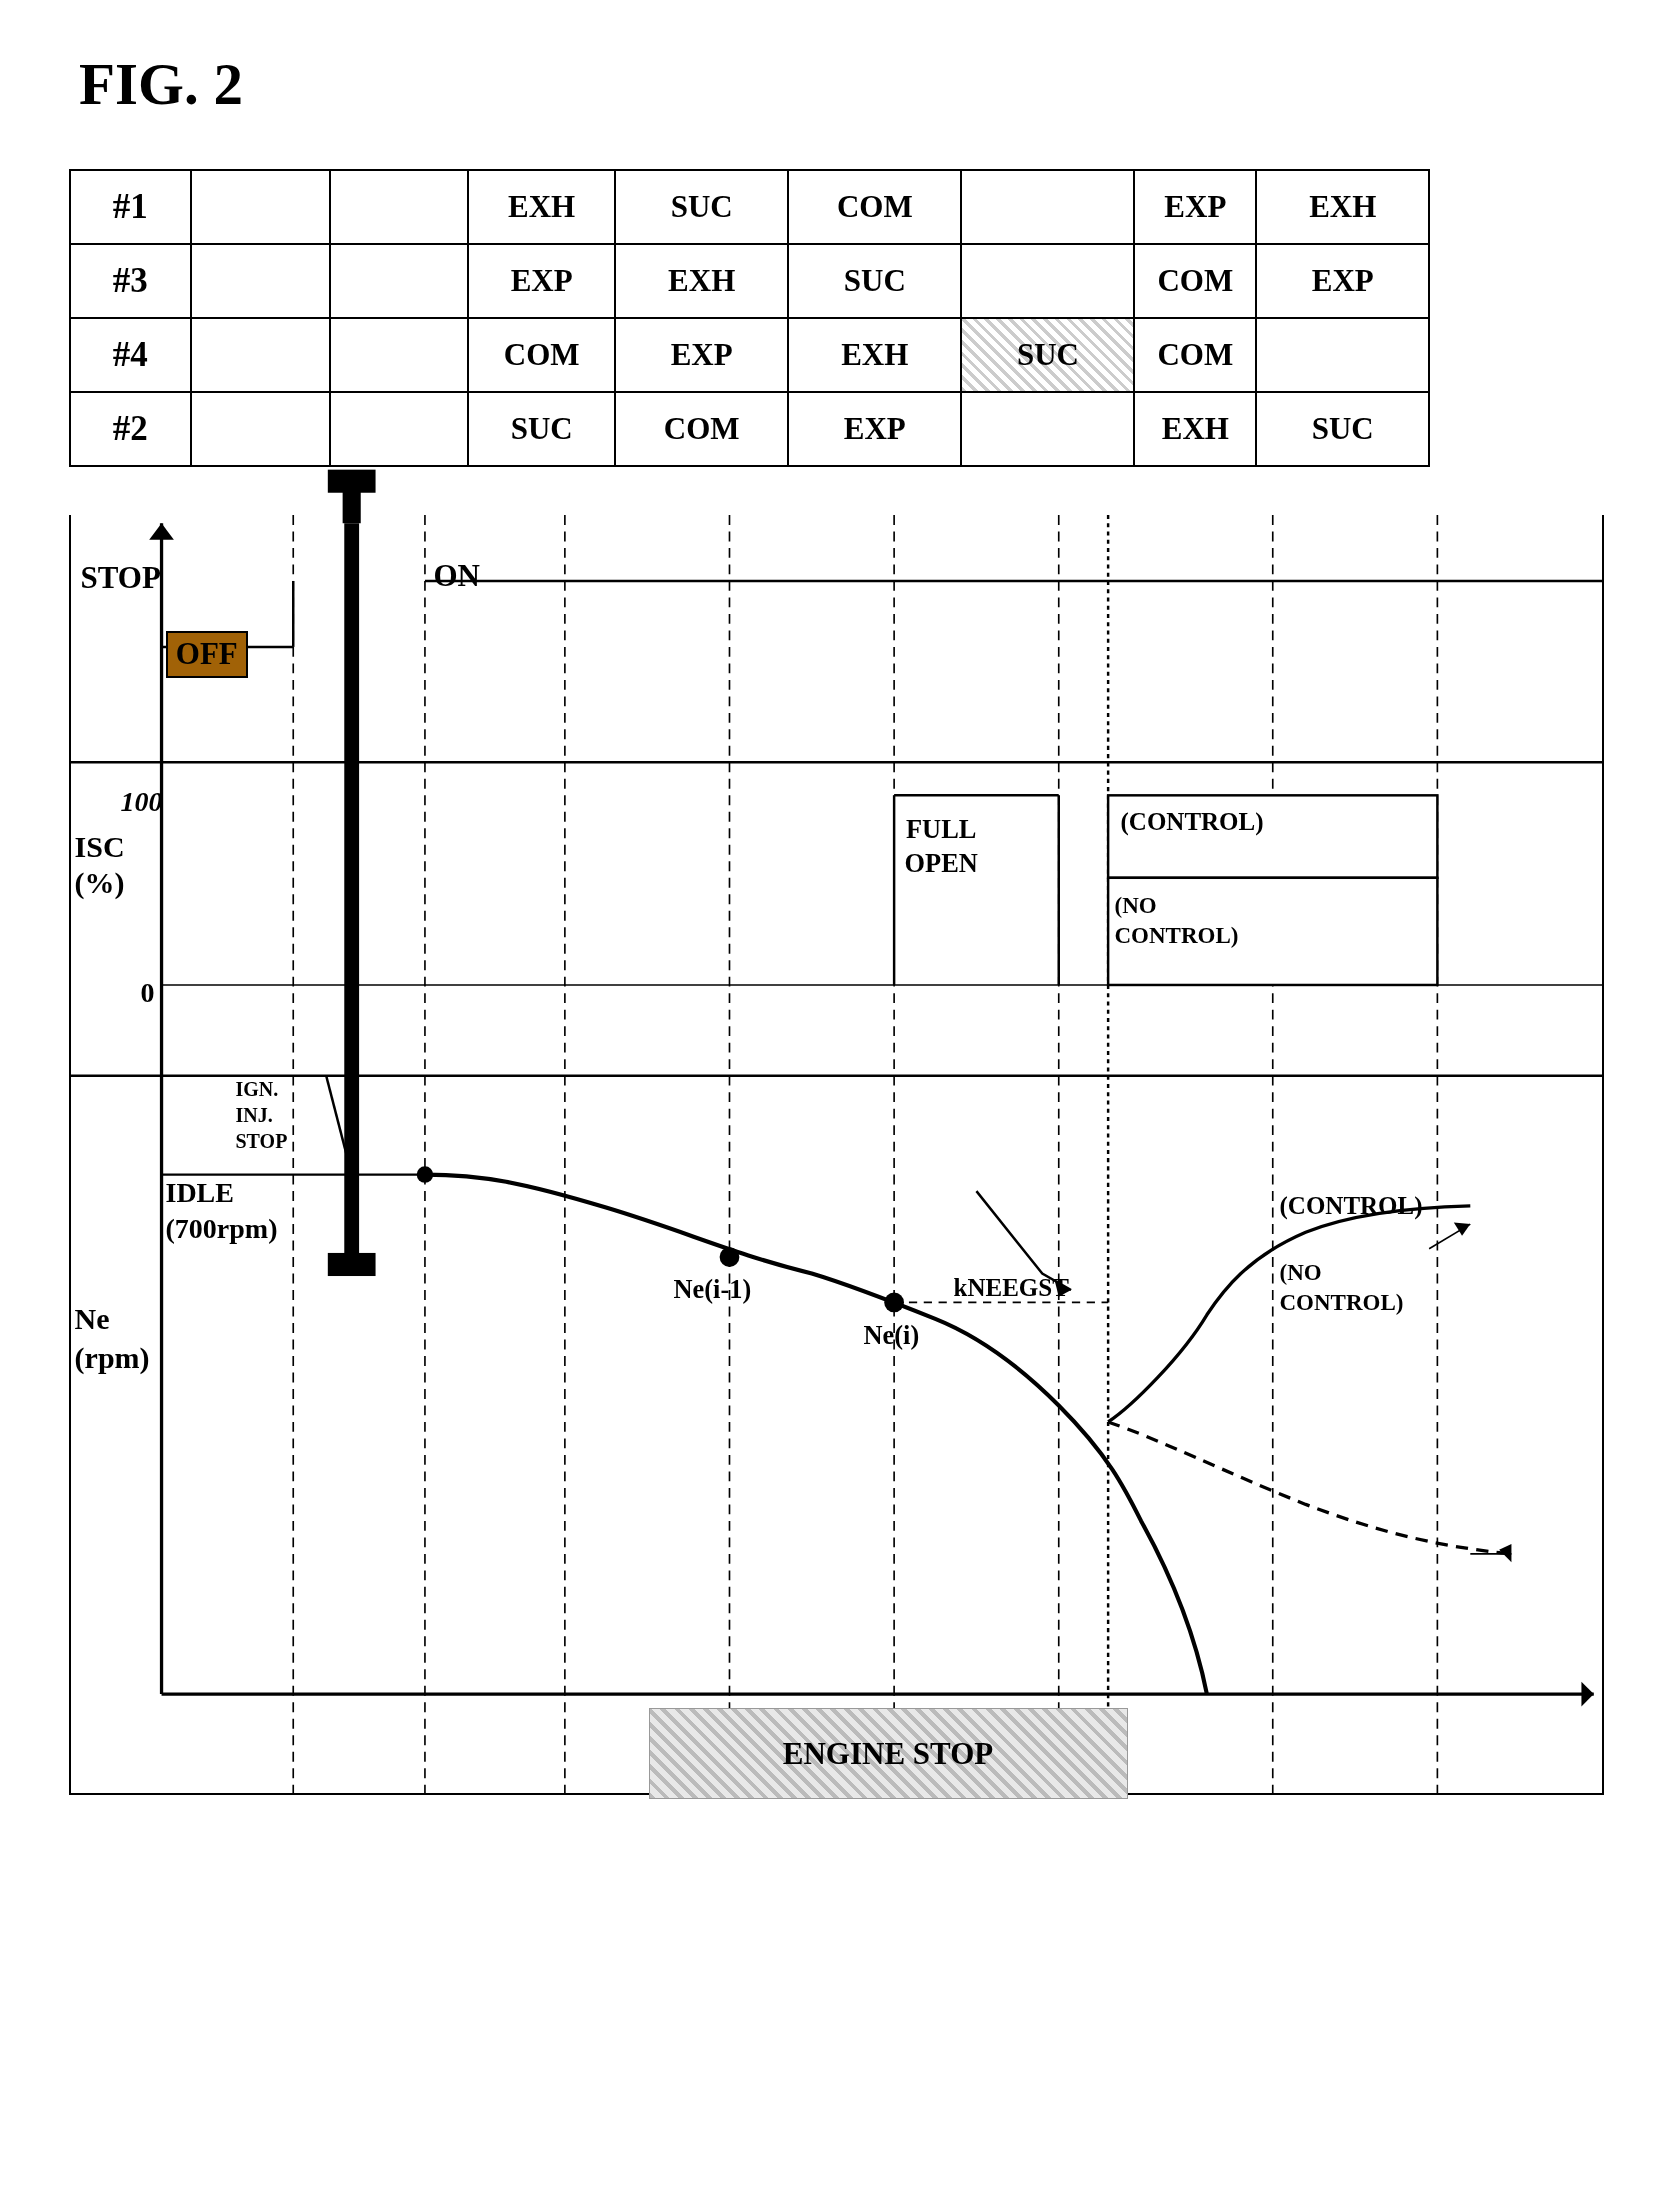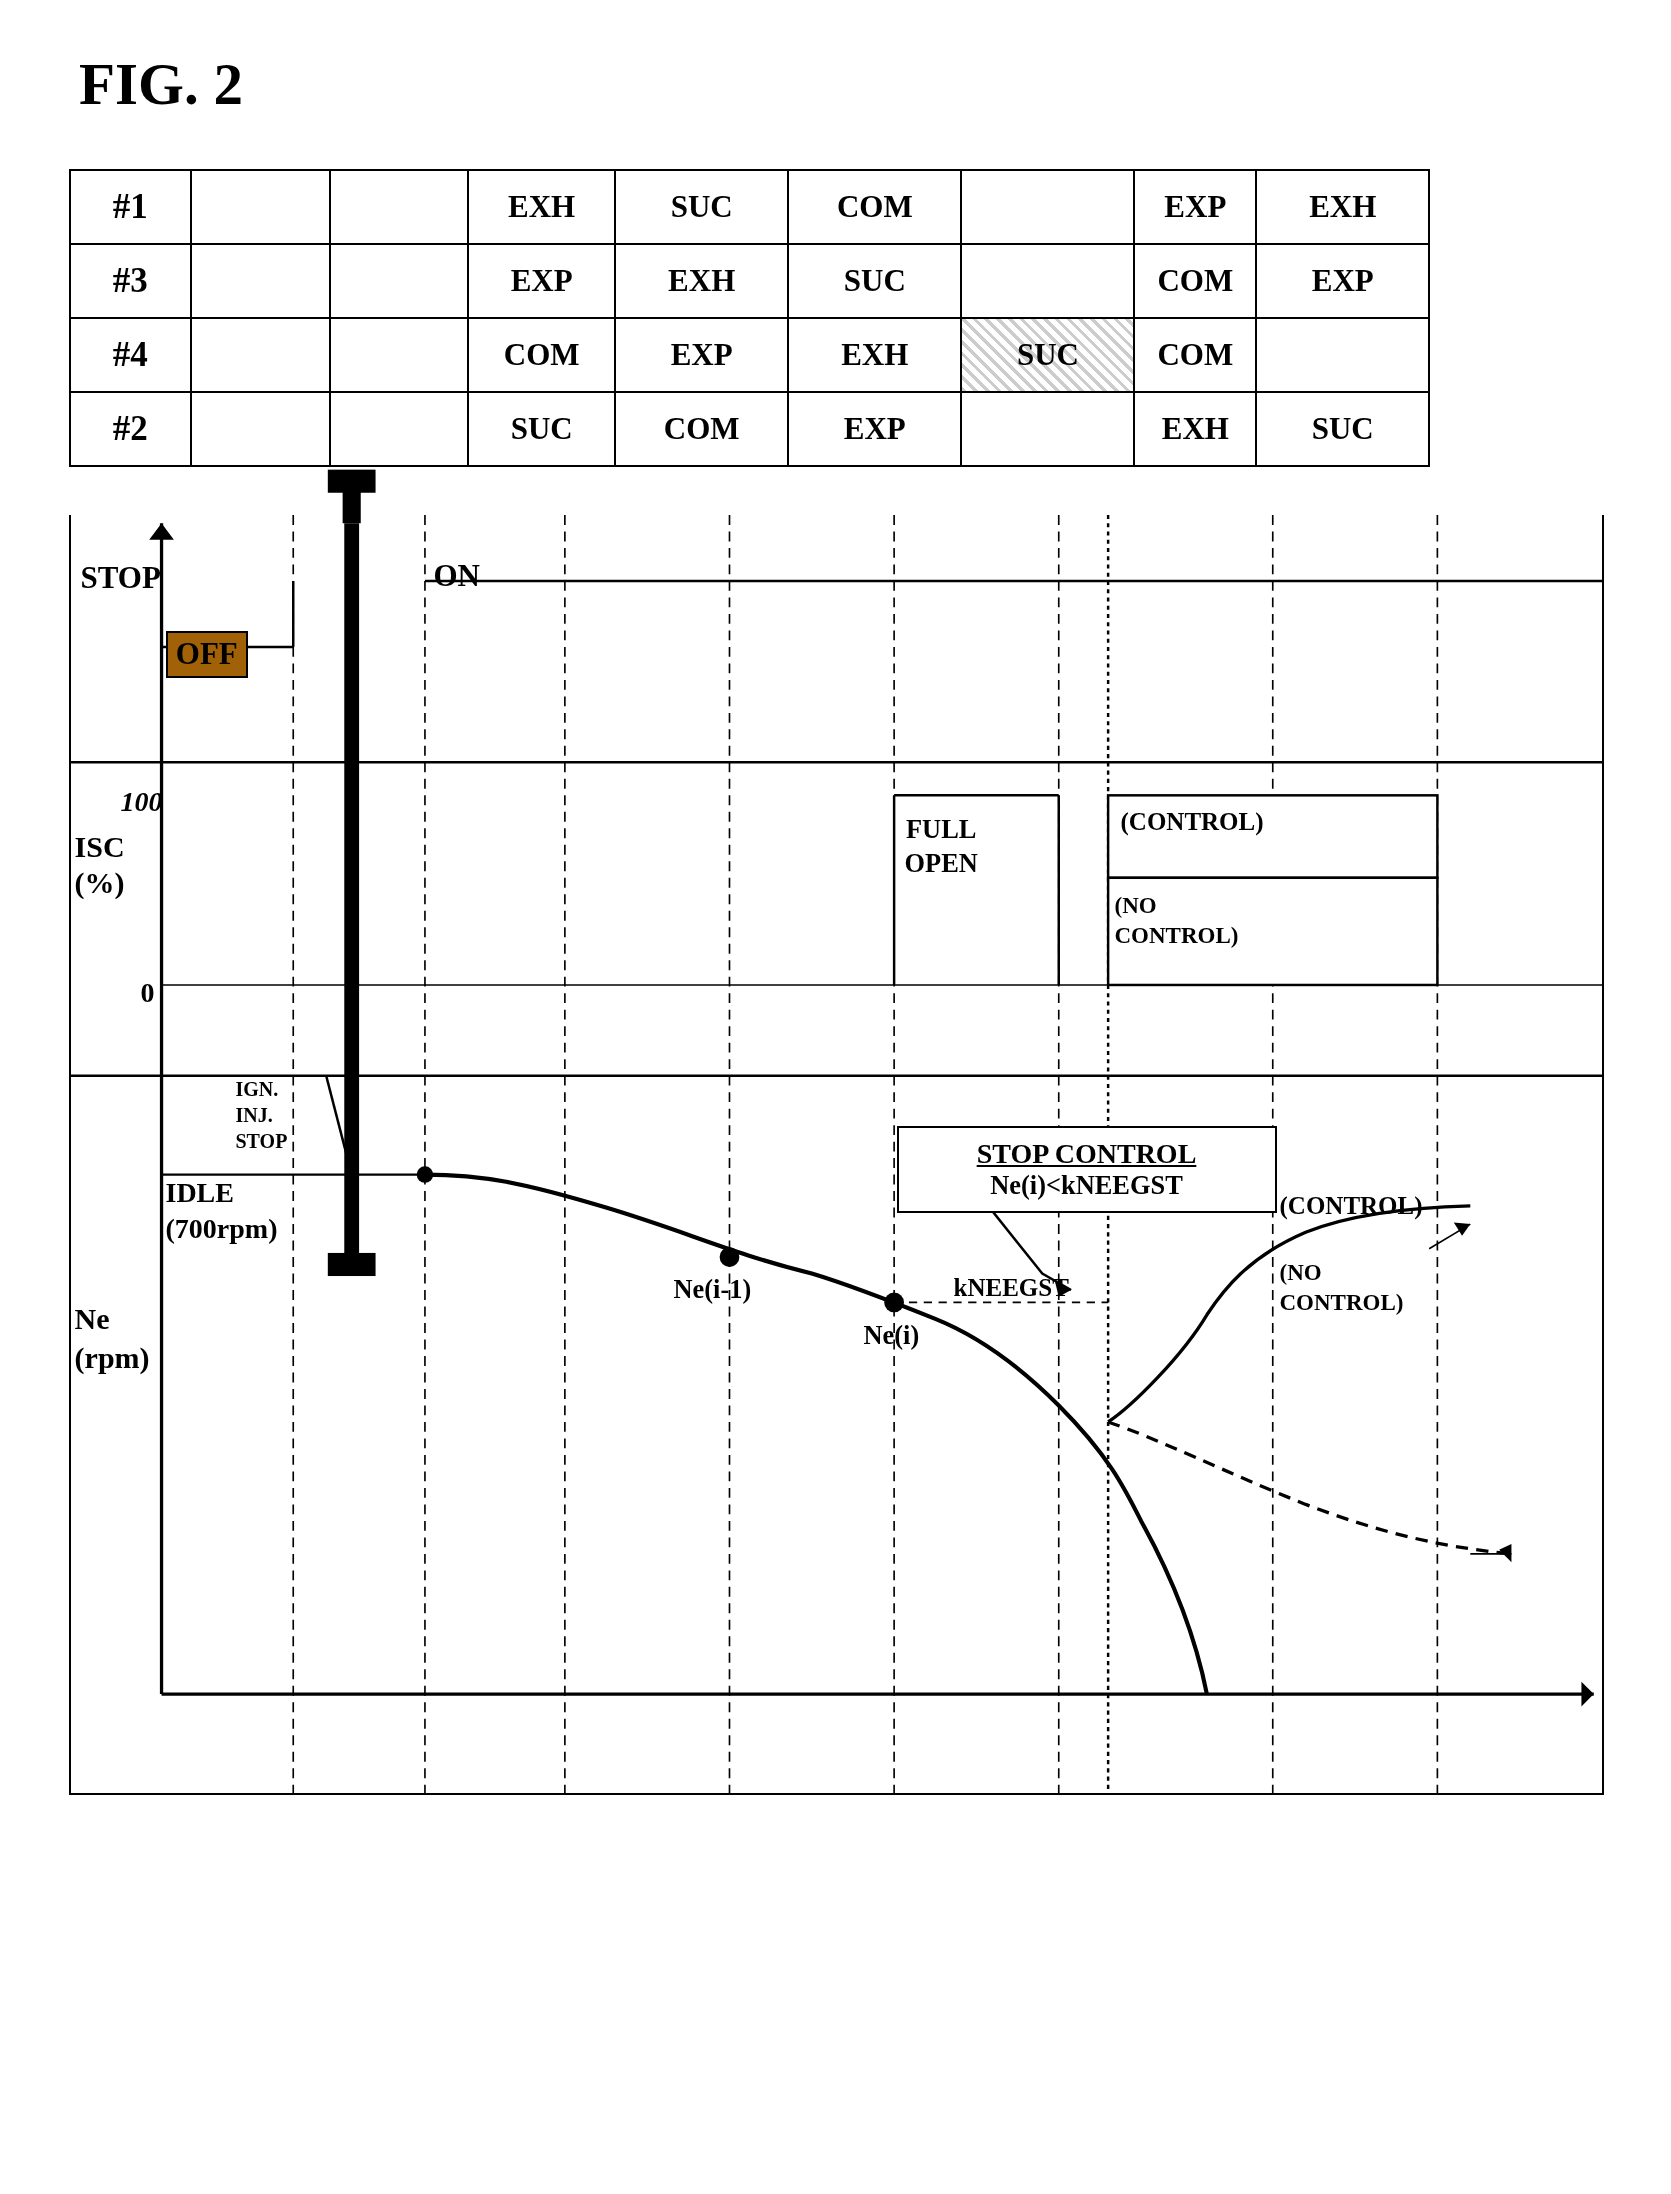--- a/index.html
+++ b/index.html
@@ -274,37 +274,36 @@
       <div class="chart-label" style="left:70px; top:462px; font-size:28px;">0</div>
 
       <div class="isc-full-open" style="left:834px; top:297px; font-size:26.4px; line-height:1.3;">FULL<br>OPEN</div>
 
       <div class="chart-label" style="left:1050px; top:293px; font-size:25px; font-weight:bold;">(CONTROL)</div>
 
       <div class="chart-label" style="left:1044px; top:376px; font-size:23px; font-weight:bold; line-height:1.3;">(NO<br>CONTROL)</div>
 
       <div class="chart-label" style="left:165px; top:561px; font-size:20px; line-height:1.3; font-weight:bold;">IGN.<br>INJ.<br>STOP</div>
 
-      <div class="stop-control-box" style="left:826px; top:611px; width:380px;">
-        <div style="font-size:28px; font-weight:bold; text-decoration:underline;">STOP CONTROL</div>
-        <div style="font-size:26.4px;">Ne(i)&lt;kNEEGST</div>
+
+      <div class="chart-label" style="left:4.1px; top:784px; font-size:30px; line-height:1.3;">Ne<br>(rpm)</div>
+
+      <div class="chart-label" style="left:95px; top:660px; font-size:28px; line-height:1.3;">IDLE<br>(700rpm)</div>
+
+      <div class="chart-label" style="left:883px; top:759px; font-size:25px;">kNEEGST</div>
+
+      <div class="chart-label" style="left:603px; top:759px; font-size:26.4px;">Ne(i-1)</div>
+
+      <div class="chart-label" style="left:793px; top:805px; font-size:26.4px;">Ne(i)</div>
+
+      <div class="chart-label" style="left:1209px; top:677px; font-size:25px; font-weight:bold;">(CONTROL)</div>
+
+      <div class="chart-label" style="left:1209px; top:743px; font-size:23px; font-weight:bold; line-height:1.3;">(NO<br>CONTROL)</div>
+
+      <div class="engine-stop-box" style="left:578px; top:1193px; width:479px; height:91px; font-size:31px; font-weight:bold;">
+        <span>ENGINE STOP</span>
       </div>
-
-      <div class="chart-label" style="left:4.1px; top:784px; font-size:30px; line-height:1.3;">Ne<br>(rpm)</div>
-
-      <div class="chart-label" style="left:95px; top:660px; font-size:28px; line-height:1.3;">IDLE<br>(700rpm)</div>
-
-      <div class="chart-label" style="left:883px; top:759px; font-size:25px;">kNEEGST</div>
-
-      <div class="chart-label" style="left:603px; top:759px; font-size:26.4px;">Ne(i-1)</div>
-
-      <div class="chart-label" style="left:793px; top:805px; font-size:26.4px;">Ne(i)</div>
-
-      <div class="chart-label" style="left:1209px; top:677px; font-size:25px; font-weight:bold;">(CONTROL)</div>
-
-      <div class="chart-label" style="left:1209px; top:743px; font-size:23px; font-weight:bold; line-height:1.3;">(NO<br>CONTROL)</div>
-
 
     </div>
 
   </div>
 </div>
 
 
 </body></html>

